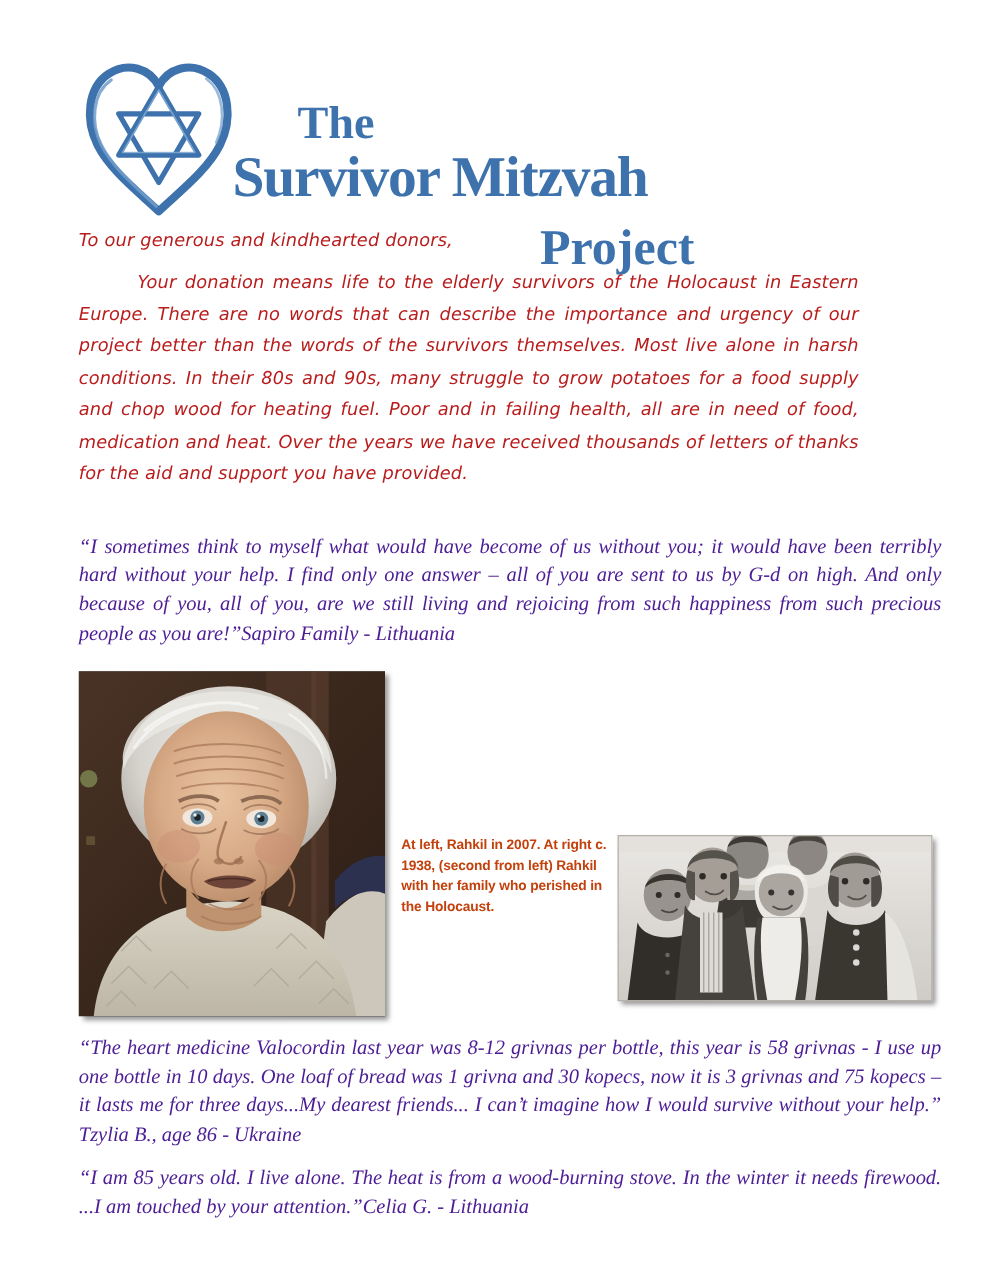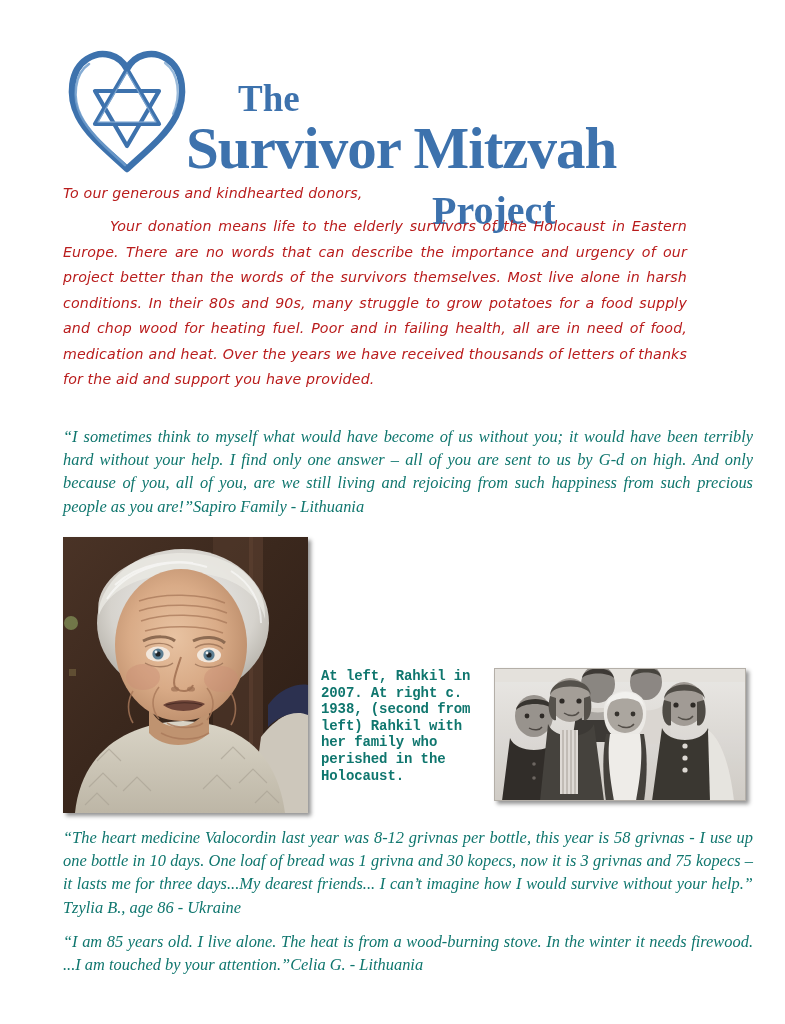--- a/index.html
+++ b/index.html
@@ -53,21 +53,21 @@
   .wm-the {
     display: block;
     font-size: 37px;
     letter-spacing: 0px;
     margin-left: 52px;
     line-height: 1.0;
     margin-top: 36px;
   }
   .wm-main {
     display: block;
-    font-size: 59px;
+    font-size: 46px;
     letter-spacing: -1px;
     margin-top: 2px;
     line-height: 1.0;
   }
   .wm-project {
     display: block;
     font-size: 40px;
     text-align: left;
     margin-left: 246px;
     margin-top: 12px;
@@ -98,21 +98,21 @@
   }
   #letters-lead {
     left: 63px;
     top: 390px;
     width: 500px;
   }
 
   
   .testimonial {
     position: absolute;
-    color: #0f766e;
+    color: #4c1d95;
     font-family: "Liberation Serif", serif;
     font-style: italic;
     font-size: 16.4px;
     line-height: 23.2px;
     text-align: justify;
   }
   #testimonial-sapiro {
     left: 63px;
     top: 425px;
     width: 690px;
@@ -134,24 +134,24 @@
     top: 930px;
     width: 690px;
   }
 
   
   #photo-caption {
     position: absolute;
     left: 321px;
     top: 668px;
     width: 172px;
-    color: #0f766e;
-    font-family: Liberation Mono, monospace;
+    color: #c2410c;
+    font-family: Liberation Sans, sans-serif;
     font-weight: bold;
-    font-size: 14px;
+    font-size: 11px;
     line-height: 16.6px;
     letter-spacing: -0.1px;
   }
 
   
   .photo {
     position: absolute;
     overflow: hidden;
     box-shadow: 3px 3px 4px rgba(0,0,0,0.42);
     background: #3a2b20;

